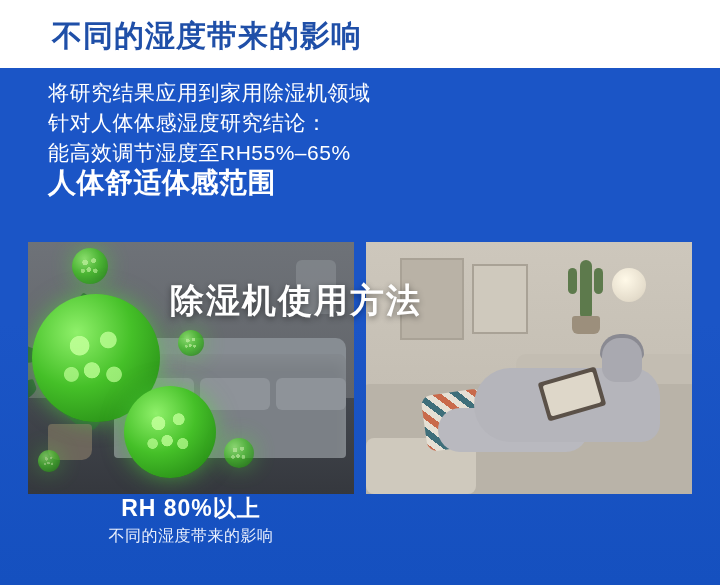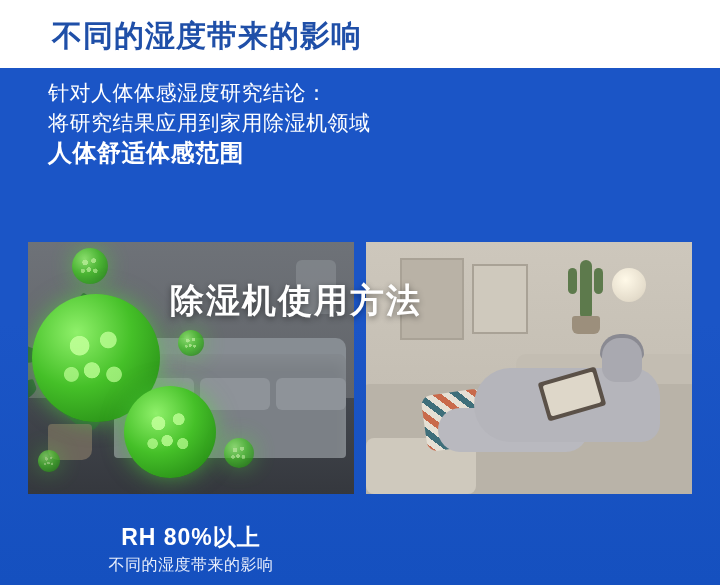--- a/index.html
+++ b/index.html
@@ -48,21 +48,21 @@
   }
   .intro-line {
     color: #ffffff;
     font-size: 21px;
     line-height: 30px;
     letter-spacing: 0.5px;
     white-space: nowrap;
   }
   .intro-line.bold {
     font-weight: bold;
-    font-size: 24px;
+    font-size: 28px;
   }
   
   .photos {
     position: absolute;
     left: 28px;
     top: 242px;
     width: 664px;
     height: 252px;
     display: flex;
     justify-content: space-between;
@@ -338,21 +338,21 @@
     font-weight: bold;
     color: #ffffff;
     letter-spacing: 2px;
     text-shadow: 0 2px 6px rgba(0,0,0,0.45);
     pointer-events: none;
   }
   
   .captions {
     position: absolute;
     left: 28px;
-    top: 522px;
+    top: 493px;
     width: 664px;
     display: flex;
     justify-content: space-between;
   }
   .caption-col {
     width: 326px;
     text-align: center;
   }
   .caption-main {
     color: #ffffff;
@@ -373,22 +373,23 @@
 </head>
 <body>
 
 <div class="page">
 
   <div class="top-band">
     <div class="title">不同的湿度带来的影响</div>
   </div>
 
   <div class="intro">
+    <div class="intro-line">将研究结果应用到家用除湿机领域</div>
     <div class="intro-line">针对人体体感湿度研究结论：</div>
-    <div class="intro-line">将研究结果应用到家用除湿机领域</div>
+    <div class="intro-line">能高效调节湿度至RH55%–65%</div>
     <div class="intro-line bold">人体舒适体感范围</div>
   </div>
 
   <div class="photos">
 
     <div class="photo">
       <div class="scene-left">
         <div class="wall-left"></div>
         <div class="floor-left"></div>
         <div class="lamp"></div>

